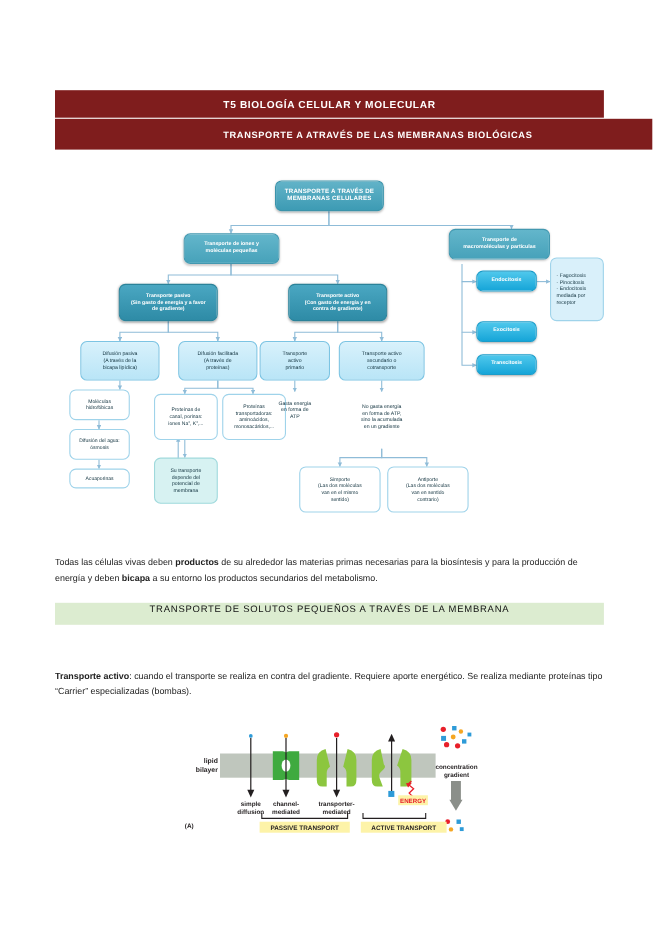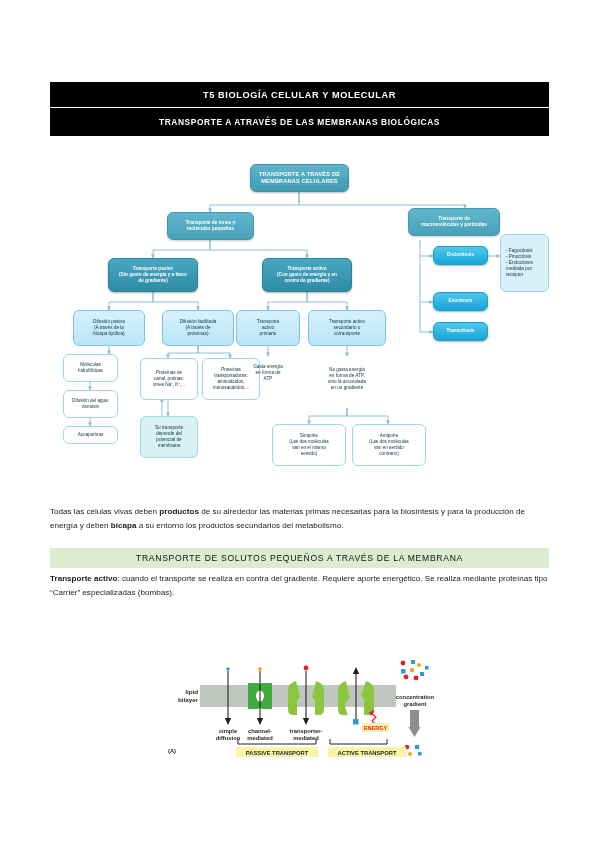--- a/index.html
+++ b/index.html
@@ -1,25 +1,25 @@
 <!DOCTYPE html>
 <html><head>
 <meta charset="utf-8">
 <style>
   html,body{margin:0;padding:0;background:#ffffff;}
   body{width:599px;height:848px;position:relative;overflow:hidden;
        font-family:"Liberation Sans",sans-serif;color:#1a1a1a;}
   .page{position:absolute;left:0;top:0;width:599px;height:848px;background:#fff;}
 
   
-  .hdr{position:absolute;left:50px;width:499px;background:#000000;
+  .hdr{position:absolute;left:50px;width:499px;background:#7f1d1d;
        color:#fff;font-weight:bold;text-align:center;letter-spacing:.6px;
        display:flex;align-items:center;justify-content:center;}
   .hdr.a{top:82px;height:25px;font-size:9.2px;}
-  .hdr.b{top:108px;height:28px;font-size:8.4px;}
+  .hdr.b{top:108px;height:28px;font-size:8.4px;padding-left:44px;}
 
   
   .flow{position:absolute;left:50px;top:150px;width:499px;height:340px;}
   .flow svg{position:absolute;left:0;top:0;}
   .nd{position:absolute;box-sizing:border-box;display:flex;flex-direction:column;
       align-items:center;justify-content:center;text-align:center;
       border-radius:6px;line-height:1.28;}
   .nd span{display:block;width:100%;}
 
   
@@ -49,21 +49,21 @@
   .t-list{background:#d9f0fa;border:1px solid #9fd3ea;color:#12333f;font-size:4.7px;
           align-items:flex-start;text-align:left;padding-left:5px;justify-content:center;}
   .t-list span{text-align:left;}
 
   
   .para{position:absolute;left:50px;width:499px;font-size:8.1px;line-height:1.75;
         color:#222;text-align:left;}
   .para b{font-weight:bold;}
   .band{position:absolute;left:50px;width:499px;background:#dcecd0;color:#111;
         font-size:8.6px;letter-spacing:.7px;text-align:center;
-        display:flex;align-items:center;justify-content:center;}
+        display:flex;justify-content:center;}
 
   
   .fig{position:absolute;left:160px;top:655px;width:280px;height:115px;}
   .fig svg{position:absolute;left:0;top:0;}
 </style>
 </head>
 <body>
 
 <div class="page">
 
@@ -241,21 +241,21 @@
   </div>
 
   <div class="para" style="top:505px;">
     <span>Todas las células vivas deben </span><b>productos</b><span> de su alrededor las materias primas necesarias para la biosíntesis y para la producción de energía y deben </span><b>bicapa</b><span> a su entorno los productos secundarios del metabolismo.</span>
   </div>
 
   <div class="band" style="top:548px;height:20px;">
     <span>TRANSPORTE DE SOLUTOS PEQUEÑOS A TRAVÉS DE LA MEMBRANA</span>
   </div>
 
-  <div class="para" style="top:572px;">
+  <div class="para" style="top:608px;">
     <b>Transporte activo</b><span>: cuando el transporte se realiza en contra del gradiente. Requiere aporte energético. Se realiza mediante proteínas tipo “Carrier” especializadas (bombas).</span>
   </div>
 
   <div class="fig">
     <svg width="280" height="115">
 
       <rect x="40" y="30" width="196" height="22" fill="#bfc6bd"></rect>
 
       <g>
         <line x1="68" y1="16" x2="68" y2="66" stroke="#231f20" stroke-width="1.1"></line>

